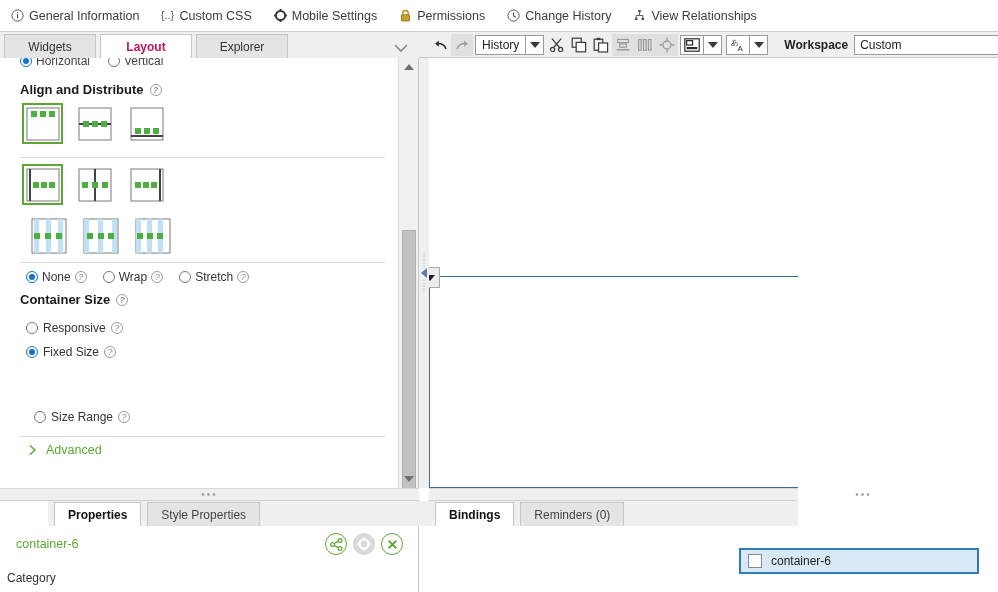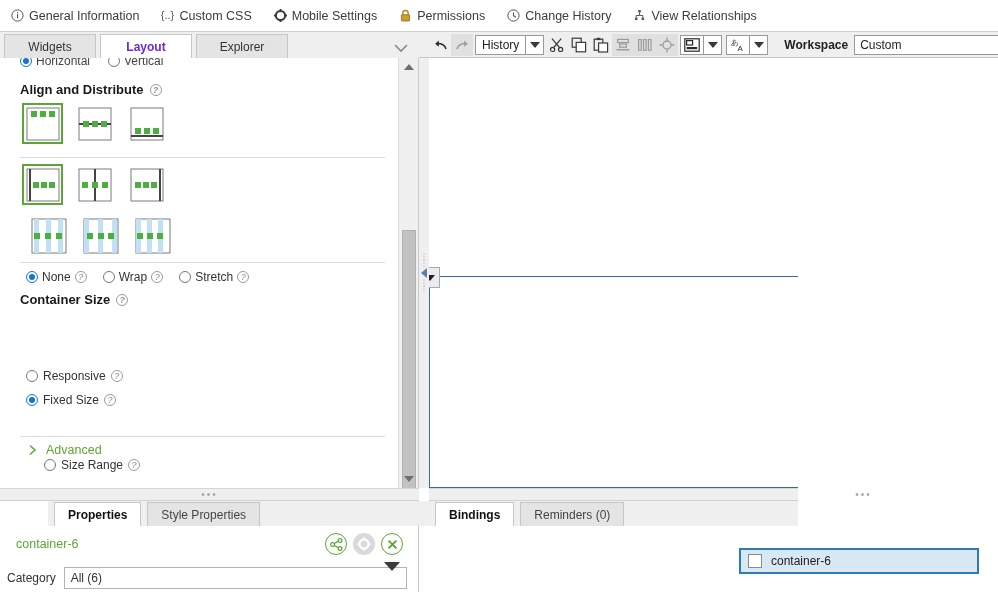--- a/index.html
+++ b/index.html
@@ -46,21 +46,21 @@
     display: flex; align-items: flex-end;
   }
   .ptab {
     height: 24px; min-width: 92px; padding: 0 10px;
     display: flex; align-items: center; justify-content: center;
     font-size: 12px; color: #333;
     background: #e4e4e4; border: 1px solid #c6c6c6; border-bottom: none;
     margin-left: 4px;
     cursor: default;
   }
-  .ptab.active { background: #ffffff; color: #6d28d9; font-weight: bold; }
+  .ptab.active { background: #ffffff; color: #be185d; font-weight: bold; }
   .ptab-chevron {
     margin-left: auto; margin-right: 10px; margin-bottom: 5px;
     color: #7a7a7a; font-size: 11px; line-height: 1;
   }
   
   #tb-right {
     position: absolute; left: 425px; top: 0; right: 0; height: 26px;
     display: flex; align-items: center; gap: 0;
     padding-left: 4px;
   }
@@ -142,21 +142,21 @@
   .align-btn {
     width: 41px; height: 41px; border: 2px solid transparent;
     display: flex; align-items: center; justify-content: center;
     background: #fff; cursor: default;
   }
   .align-btn.sel { border-color: #5aa832; }
   .hr-thin { height: 1px; background: #dcdcdc; }
 
   .radio-row { display: flex; align-items: center; gap: 16px; font-size: 12px; color: #333; }
 
-  .cs-opt { display: flex; align-items: center; gap: 5px; font-size: 12px; color: #333; margin-top: 48px; }
+  .cs-opt { display: flex; align-items: center; gap: 5px; font-size: 12px; color: #333; }
   #width-box {
     background: #e9e9e9; border: 1px solid #d2d2d2;
     display: inline-flex; align-items: center; gap: 6px;
     padding: 5px 8px;
   }
   #width-label { font-size: 12px; color: #333; }
   #width-input {
     width: 54px; height: 19px; border: 2px solid #1a1a1a; background: #fff;
     font-family: "Liberation Sans", sans-serif; font-size: 12px; color: #333;
     padding: 0 4px;
@@ -665,21 +665,21 @@
         <i class="help">?</i>
       </div>
 
       <div class="cs-opt" style="position:absolute;left:26px;top:287px;">
         <i class="radio on"></i>
         <span>Fixed Size</span>
         <i class="help">?</i>
       </div>
 
 
-      <div class="cs-opt" style="position:absolute;left:44px;top:352px;">
+      <div class="cs-opt" style="position:absolute;left:34px;top:352px;">
         <i class="radio"></i>
         <span>Size Range</span>
         <i class="help">?</i>
       </div>
 
       <div class="hr-thin" style="position:absolute;left:20px;top:378px;width:365px;"></div>
 
       <div id="advanced-row" style="position:absolute;left:28px;top:385px;">
         <span class="chev-r">
           <svg width="10" height="12" viewBox="0 0 10 12">
@@ -766,24 +766,20 @@
             <svg width="11" height="11" viewBox="0 0 11 11">
                 <path d="M1.6 1.6l7.8 7.8M9.4 1.6l-7.8 7.8" stroke="#5aa832" stroke-width="1.9" fill="none"></path>
               </svg>
           </span>
         </div>
       </div>
     </div>
 
     <div id="cat-row">
       <span id="cat-label">Category</span>
-      <div id="cat-select">
-        <span>All (6)</span>
-        <span id="cat-caret"><i class="caret-dn" style="border-top-width:9px;border-left-width:8px;border-right-width:8px;"></i></span>
-      </div>
     </div>
   </div>
 
   <div id="bind-hsplit">
     <span class="grip-dots" style="margin-left:500px;">•••</span>
   </div>
 
   <div id="bindings-panel">
     <div id="bind-tabrow">
       <div class="btab active">

